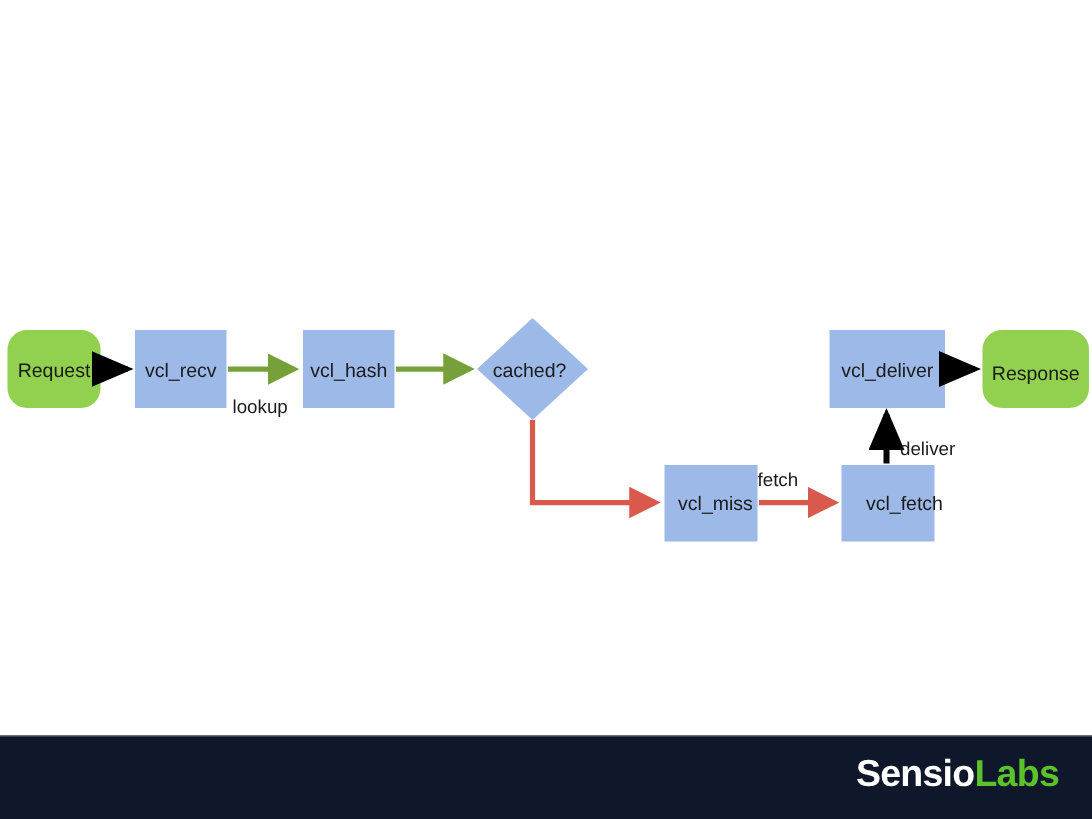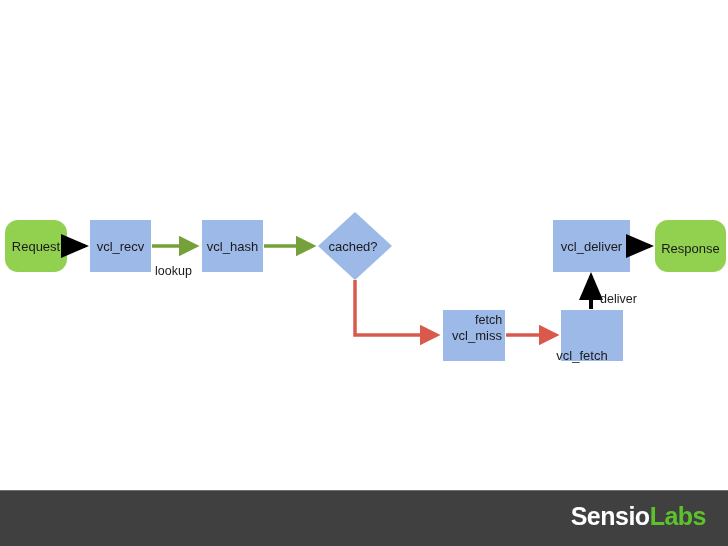--- a/index.html
+++ b/index.html
@@ -47,21 +47,21 @@
     color: #1a1a1a;
     white-space: nowrap;
     pointer-events: none;
   }
   #footer-bar {
     position: absolute;
     left: 0;
     top: 490px;
     width: 728px;
     height: 56px;
-    background: #404040;
+    background: #0f172a;
     border-top: 1px solid #6e6e6e;
     box-sizing: border-box;
   }
   #footer-logo {
     position: absolute;
     right: 22px;
     top: 13px;
     font-family: "Liberation Sans", sans-serif;
     font-size: 25px;
     font-weight: bold;
@@ -125,29 +125,29 @@
     <div class="node-label" style="left:5px; top:220px; width:62px; height:52px;">Request</div>
 
     <div class="node-label" style="left:90px; top:220px; width:61px; height:52px;">vcl_recv</div>
 
     <div class="node-label" style="left:202px; top:220px; width:61px; height:52px;text-align:center;">vcl_hash</div>
 
     <div class="node-label" style="left:316px; top:212px; width:74px; height:68px;">cached?</div>
 
     <div class="node-label" style="left:443px; top:310px; width:68px; height:51px;">vcl_miss</div>
 
-    <div class="node-label" style="left:561px; top:310px; width:42px; height:51px;margin-top:20px;">vcl_fetch</div>
+    <div class="node-label" style="left:582px; top:310px; width:42px; height:51px;">vcl_fetch</div>
 
     <div class="node-label" style="left:553px; top:220px; width:77px; height:52px;">vcl_deliver</div>
 
     <div class="node-label" style="left:655px; top:220px; width:71px; height:56px;">Response</div>
 
     <div class="edge-label" style="left:155px; top:224px;margin-top:40px;">lookup</div>
 
-    <div class="edge-label" style="left:475px; top:313px;text-align:center;">fetch</div>
+    <div class="edge-label" style="left:505px; top:313px;text-align:center;">fetch</div>
 
     <div class="edge-label" style="left:600px; top:268px;margin-top:24px;">deliver</div>
 
   </div>
 
   <div id="footer-bar">
     <div id="footer-logo">
       <span class="sensio">Sensio</span><span class="labs">Labs</span>
     </div>
   </div>

